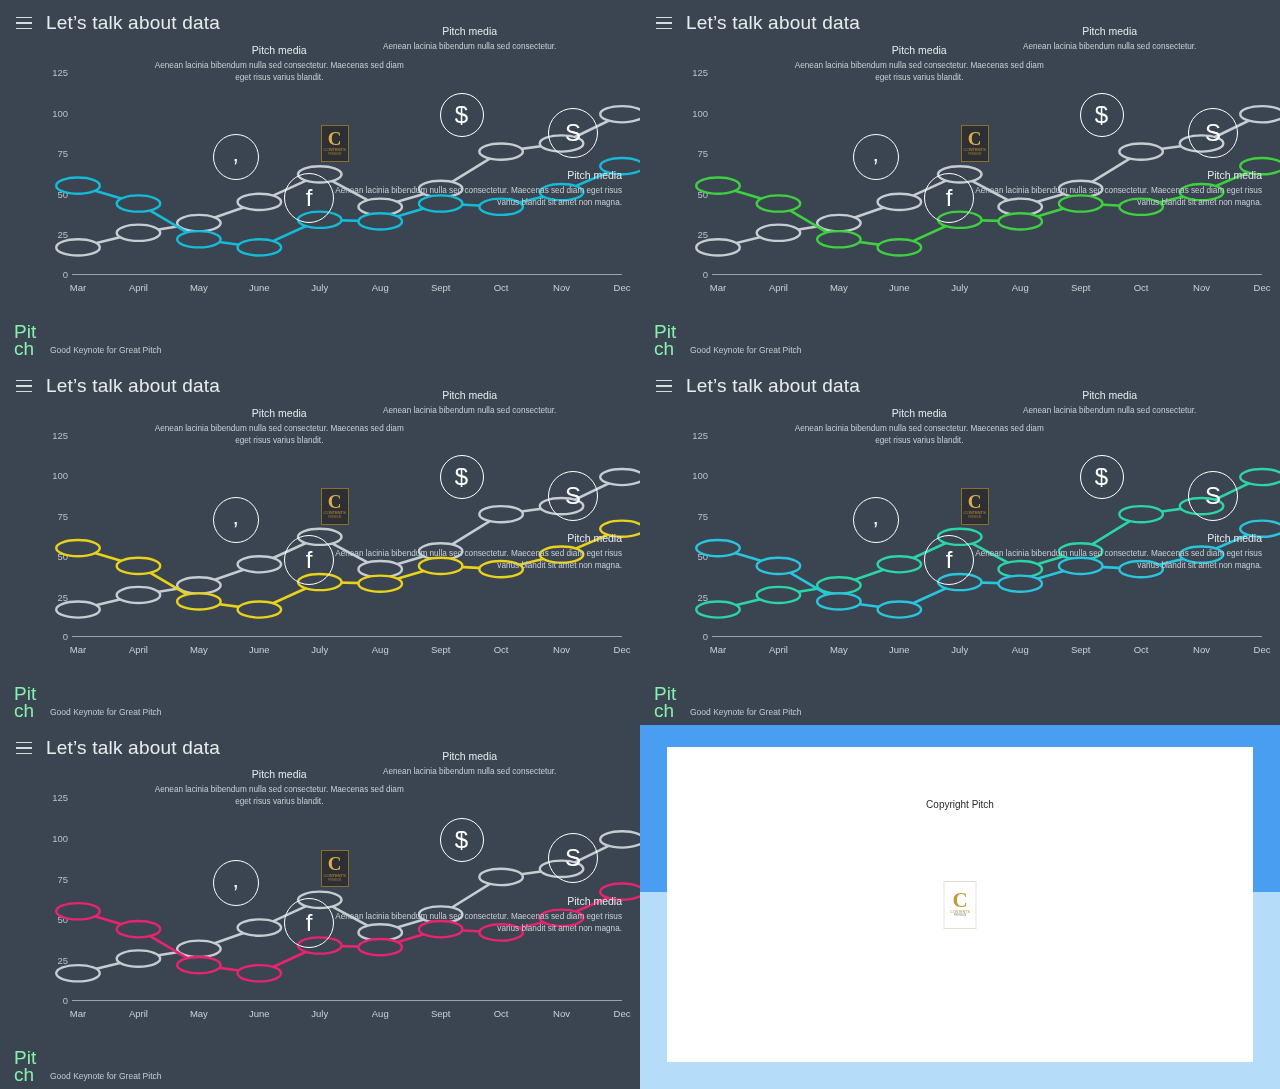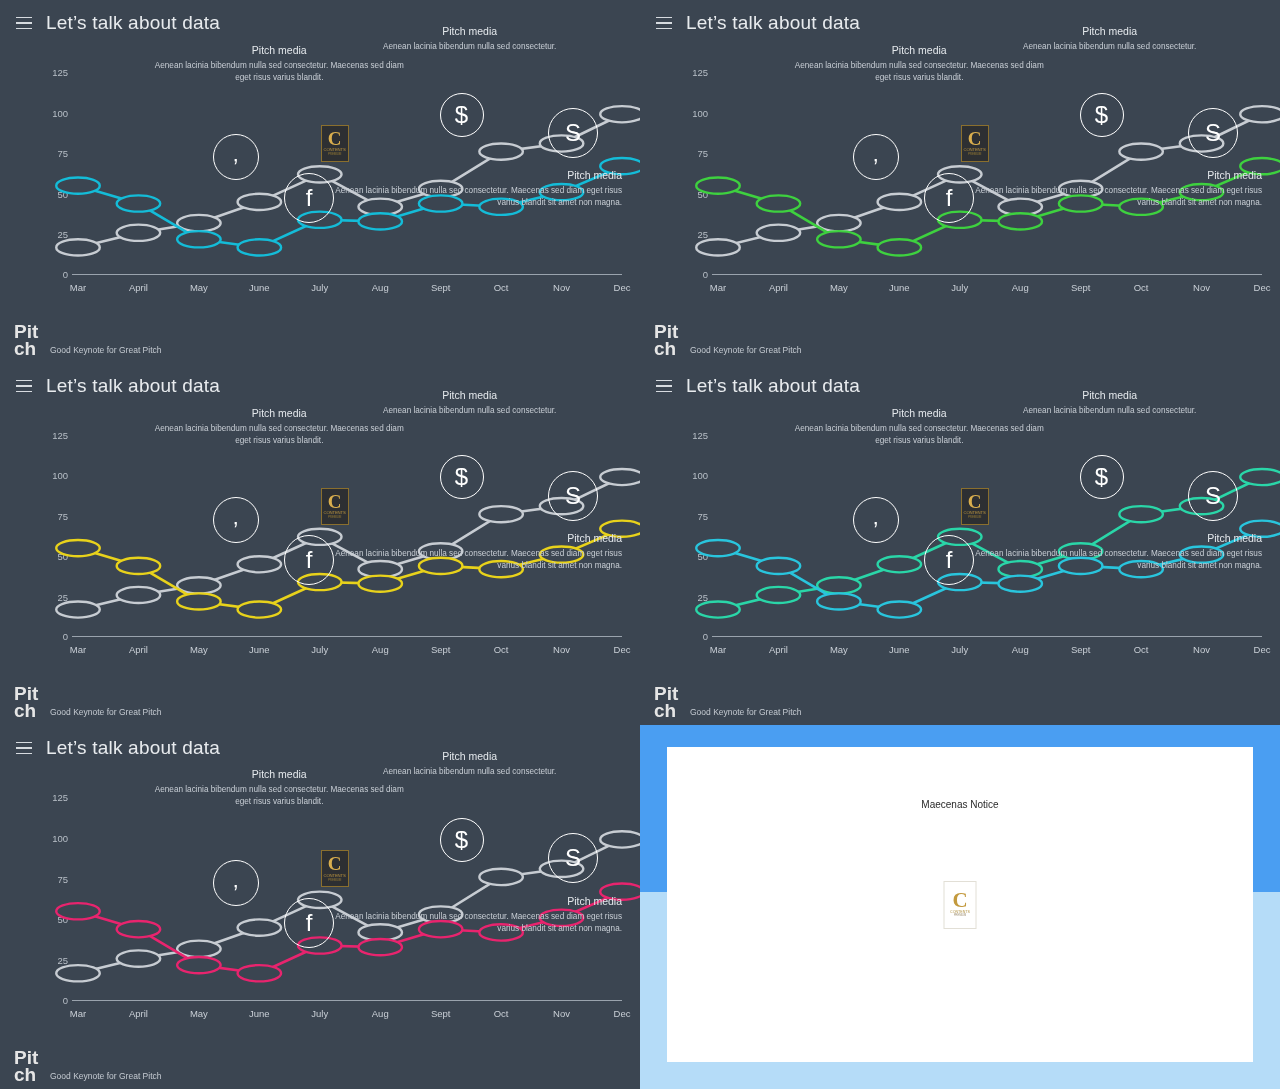--- a/index.html
+++ b/index.html
@@ -30,21 +30,21 @@
   .hamburger i { position: absolute; left: 0; width: 16px; height: 1.6px; background: #d7dbe0; display: block; }
   .hamburger i:nth-child(1) { top: 0; }
   .hamburger i:nth-child(2) { top: 5.5px; }
   .hamburger i:nth-child(3) { top: 11px; }
   .slide-title { font-size: 19px; color: #e8ebee; font-weight: 400; letter-spacing: .2px; white-space: nowrap; }
 
   
   .ftr { position: absolute; left: 14px; bottom: 6px; display: flex; align-items: flex-end; }
   .brand {
     width: 30px; font-size: 19px; line-height: 17px;
-    color: #e5e5e5; font-weight: 700; word-break: break-all; margin-top: 48px;
+    color: #86efac; font-weight: 400; word-break: break-all; margin-top: 48px;
   }
   .tagline { font-size: 8.5px; color: #c4cad1; margin-left: 6px; margin-bottom: 2px; white-space: nowrap; }
 
   
   .chart { position: absolute; left: 0; top: 42px; right: 0; bottom: 46px; }
   .plot { position: absolute; left: 78px; right: 18px; top: 30px; bottom: 42px; }
 
   .ytick { position: absolute; right: 100%; margin-right: 10px; transform: translateY(-50%);
            font-size: 9.5px; color: #b8bfc7; white-space: nowrap; }
   .xaxis-line { position: absolute; left: -6px; right: 0; bottom: 0; height: 1px; background: #9aa3ad; }
@@ -593,21 +593,21 @@
     <div class="ftr">
       <div class="brand">Pitch</div>
       <div class="tagline">Good Keynote for Great Pitch</div>
     </div>
   </div>
     </div>
     <div class="cell">
       <div class="copy-outer">
     <div class="lower"></div>
     <div class="copy-page">
-      <div class="copy-title">Maecenas Notice</div>
+      <div class="copy-title">Copyright Pitch</div>
       <div class="copy-logo">
         <div class="lc">C</div>
         <div class="ln">CONTENTS</div>
         <div class="ls">PREMIUM</div>
       </div>
     </div>
   </div>
     </div>
   </div>
 

